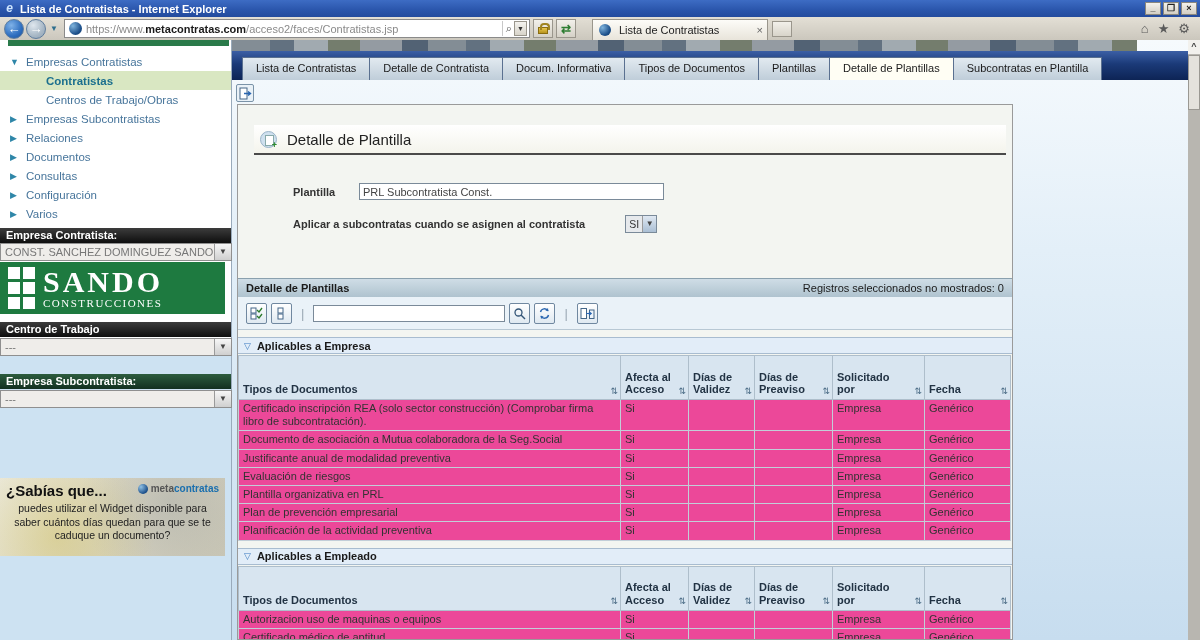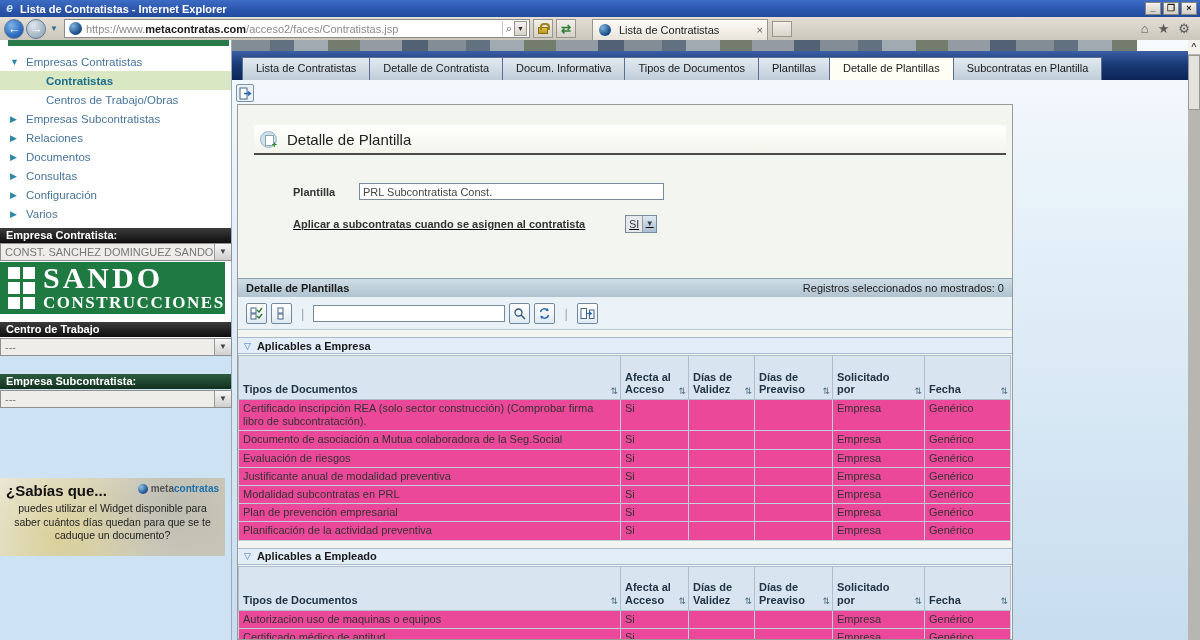--- a/index.html
+++ b/index.html
@@ -72,21 +72,21 @@
     background:#efedea; border:1px solid #8f8f8f; display:flex; align-items:center; font-size:11px; color:#777; }
   .side-select .val { flex:1; padding-left:4px; white-space:nowrap; overflow:hidden; }
   .chev-box { width:17px; height:100%; border-left:1px solid #9a9a9a;
     background:linear-gradient(#f6f6f6,#cfcfcf); text-align:center; font-size:8px; line-height:16px; color:#444; flex:0 0 auto; }
   .sando-logo { position:absolute; top:222px; left:0; width:225px; height:52px; background:#1e7a40;
     display:flex; align-items:center; padding:6px 8px; }
   .sando-grid { display:grid; grid-template-columns:12px 12px; grid-template-rows:12px 12px 12px; gap:3px; margin-right:8px; }
   .sando-grid i { background:#fff; }
   .sando-text { color:#fff; font-family:"Liberation Serif", serif; }
   .sando-line1 { font-size:30px; font-weight:bold; letter-spacing:3px; line-height:30px; }
-  .sando-line2 { font-size:17px; font-weight:bold; letter-spacing:1.5px; }
+  .sando-line2 { font-size:11px; font-weight:normal; letter-spacing:1.5px; }
   .widget { position:absolute; top:438px; left:0; width:225px; height:78px;
     background:linear-gradient(120deg,#eceadf 0%,#dcd8c6 45%,#cac7b6 100%); padding:4px 6px; }
   .widget::before { content:""; position:absolute; inset:0;
     background:radial-gradient(circle at 25% 75%, rgba(205,185,60,.35), transparent 55%),
                radial-gradient(circle at 75% 30%, rgba(120,130,140,.25), transparent 50%); }
   .widget-brand { position:absolute; top:5px; right:6px; display:flex; align-items:center; font-size:10px; font-weight:bold;padding-left:16px; }
   .widget-brand .dot { width:10px; height:10px; border-radius:50%;
     background:radial-gradient(circle at 30% 30%, #8fc0e4, #1c4f8a 70%); margin-right:3px; }
   .wb-meta { color:#555; } .wb-contratas { color:#1a6fae; }
   .widget-title { position:relative; font-size:15px; font-weight:bold; color:#111; }
@@ -113,21 +113,21 @@
     border-bottom:2px solid #4a4a4a; display:flex; align-items:center; padding-left:6px; }
   .ph-icon { width:17px; height:17px; border-radius:50%; background:#cfe0ee; border:1px solid #9ab4c8;
     position:relative; margin-right:10px; flex:0 0 auto; }
   .ph-icon::before { content:""; position:absolute; left:4px; top:3px; width:7px; height:9px; background:#fff; border:1px solid #8aa; }
   .ph-icon::after { content:"+"; position:absolute; right:-1px; bottom:-3px; color:#2e8b2e; font-size:9px; font-weight:bold; }
   .panel-title { font-size:15px; color:#222; }
   .form-row1 { margin:28px 0 0 55px; display:flex; align-items:center; }
   .form-row1 label { font-size:11px; font-weight:bold; color:#333; width:66px; }
   .form-row1 input { width:305px; height:17px; border:1px solid #7a8a99; font-size:11px; color:#444;
     padding:0 3px; font-family:"Liberation Sans", sans-serif; background:#fff; }
-  .form-row2 { margin:15px 0 0 55px; display:flex; align-items:center;text-decoration:underline; }
+  .form-row2 { margin:15px 0 0 55px; display:flex; align-items:center; }
   .form-row2 label { font-size:11px; font-weight:bold; color:#333; }
   .mini-select { margin-left:40px; width:32px; height:18px; border:1px solid #7a8a99; background:#e6e9ec;
     display:flex; align-items:center; font-size:10.5px; color:#333; }
   .mini-select .val { flex:1; padding-left:3px; }
   .mini-select .chev-box { width:14px; background:linear-gradient(#dfe8f2,#aabfd4); }
 
   .grid-titlebar { margin-top:45px; height:19px; background:linear-gradient(#cfdde6,#afc3cf);
     border-top:1px solid #8aa0ae; display:flex; align-items:center; padding:0 8px; font-size:11px; color:#1a1a1a; }
   .grid-titlebar .gt-left { font-weight:bold; }
   .grid-titlebar .gt-right { margin-left:auto; font-weight:normal; }
@@ -402,37 +402,37 @@
               </tr>
               <tr>
                 <td>Documento de asociación a Mutua colaboradora de la Seg.Social</td>
                 <td>Si</td>
                 <td></td>
                 <td></td>
                 <td>Empresa</td>
                 <td>Genérico</td>
               </tr>
               <tr>
+                <td>Justificante anual de modalidad preventiva</td>
+                <td>Si</td>
+                <td></td>
+                <td></td>
+                <td>Empresa</td>
+                <td>Genérico</td>
+              </tr>
+              <tr>
                 <td>Evaluación de riesgos</td>
                 <td>Si</td>
                 <td></td>
                 <td></td>
                 <td>Empresa</td>
                 <td>Genérico</td>
               </tr>
               <tr>
-                <td>Justificante anual de modalidad preventiva</td>
-                <td>Si</td>
-                <td></td>
-                <td></td>
-                <td>Empresa</td>
-                <td>Genérico</td>
-              </tr>
-              <tr>
-                <td>Modalidad subcontratas en PRL</td>
+                <td>Plantilla organizativa en PRL</td>
                 <td>Si</td>
                 <td></td>
                 <td></td>
                 <td>Empresa</td>
                 <td>Genérico</td>
               </tr>
               <tr>
                 <td>Plan de prevención empresarial</td>
                 <td>Si</td>
                 <td></td>

